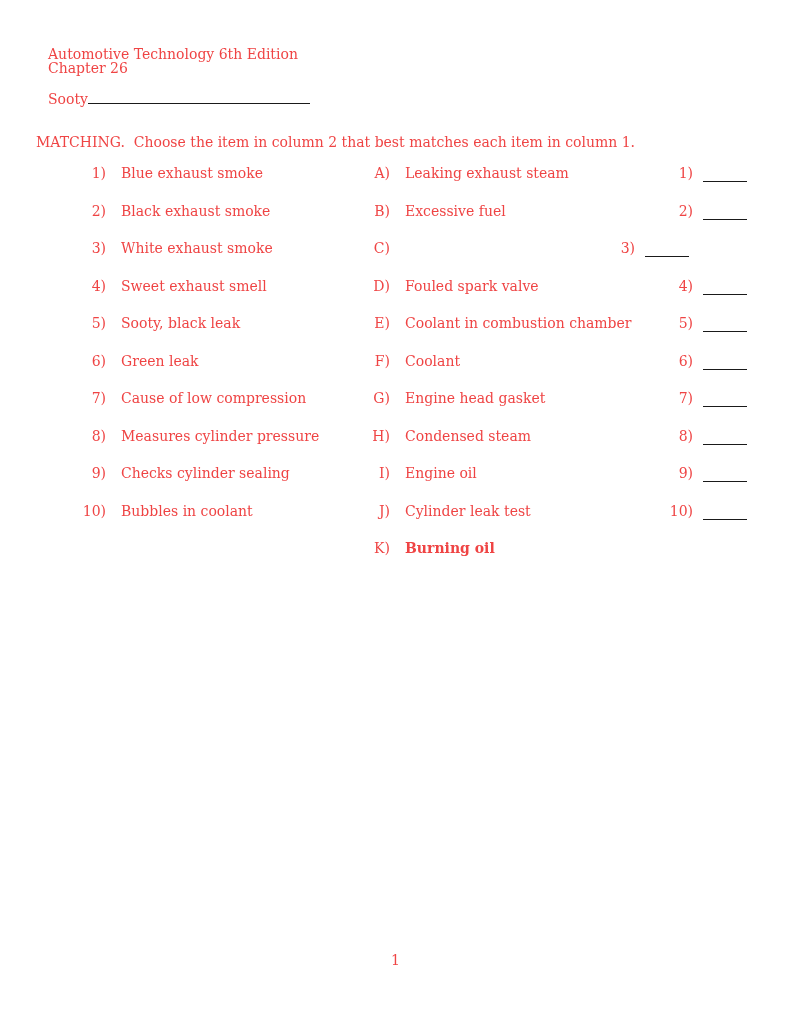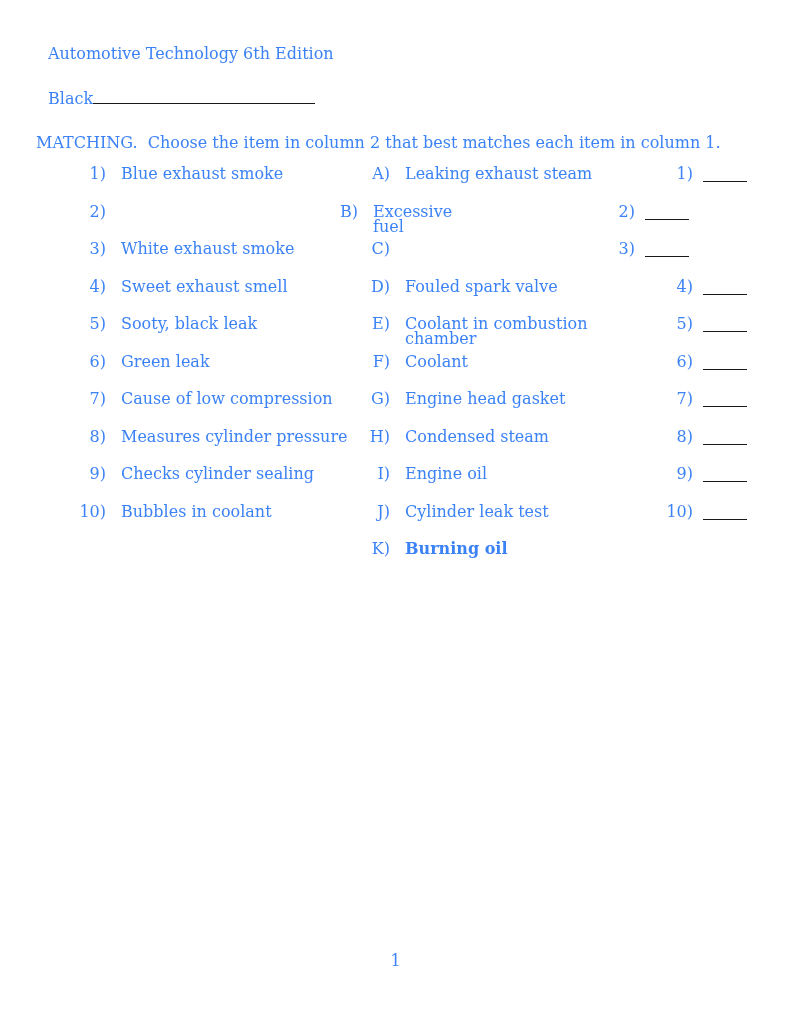--- a/index.html
+++ b/index.html
@@ -2,22 +2,22 @@
 <html><head>
 <meta charset="utf-8">
 <style>
   html, body { margin: 0; padding: 0; background: #ffffff; }
   .page {
     position: relative;
     width: 791px;
     height: 1024px;
     background: #ffffff;
     font-family: "DejaVu Serif", "Liberation Serif", serif;
-    color: #3b82f6;
-    font-size: 16px;
+    color: #ef4444;
+    font-size: 14px;
     overflow: hidden;
   }
   .header {
     position: absolute;
     left: 48px;
     top: 47px;
     line-height: 14px;
   }
   .name-row {
     position: absolute;
@@ -71,41 +71,43 @@
     line-height: 15px;
   }
 </style>
 </head>
 <body>
 
 <div class="page">
 
   <div class="header">
     <div>Automotive Technology 6th Edition</div>
+    <div>Chapter 26</div>
   </div>
 
   <div class="name-row">
-    <span>Black</span><span class="name-line"></span>
+    <span>Sooty</span><span class="name-line"></span>
   </div>
 
   <div class="instruction">MATCHING.  Choose the item in column 2 that best matches each item in column 1.</div>
 
   <div class="match">
 
     <div class="match-row">
       <span class="cell-num">1)</span>
       <span class="cell-text">Blue exhaust smoke</span>
       <span class="cell-letter">A)</span>
       <span class="cell-text">Leaking exhaust steam</span>
       <span class="cell-num">1)</span>
       <span class="cell-blank"><span class="blank-line"></span></span>
     </div>
 
     <div class="match-row">
       <span class="cell-num">2)</span>
+      <span class="cell-text">Black exhaust smoke</span>
       <span class="cell-letter">B)</span>
       <span class="cell-text">Excessive fuel</span>
       <span class="cell-num">2)</span>
       <span class="cell-blank"><span class="blank-line"></span></span>
     </div>
 
     <div class="match-row">
       <span class="cell-num">3)</span>
       <span class="cell-text">White exhaust smoke</span>
       <span class="cell-letter">C)</span>

